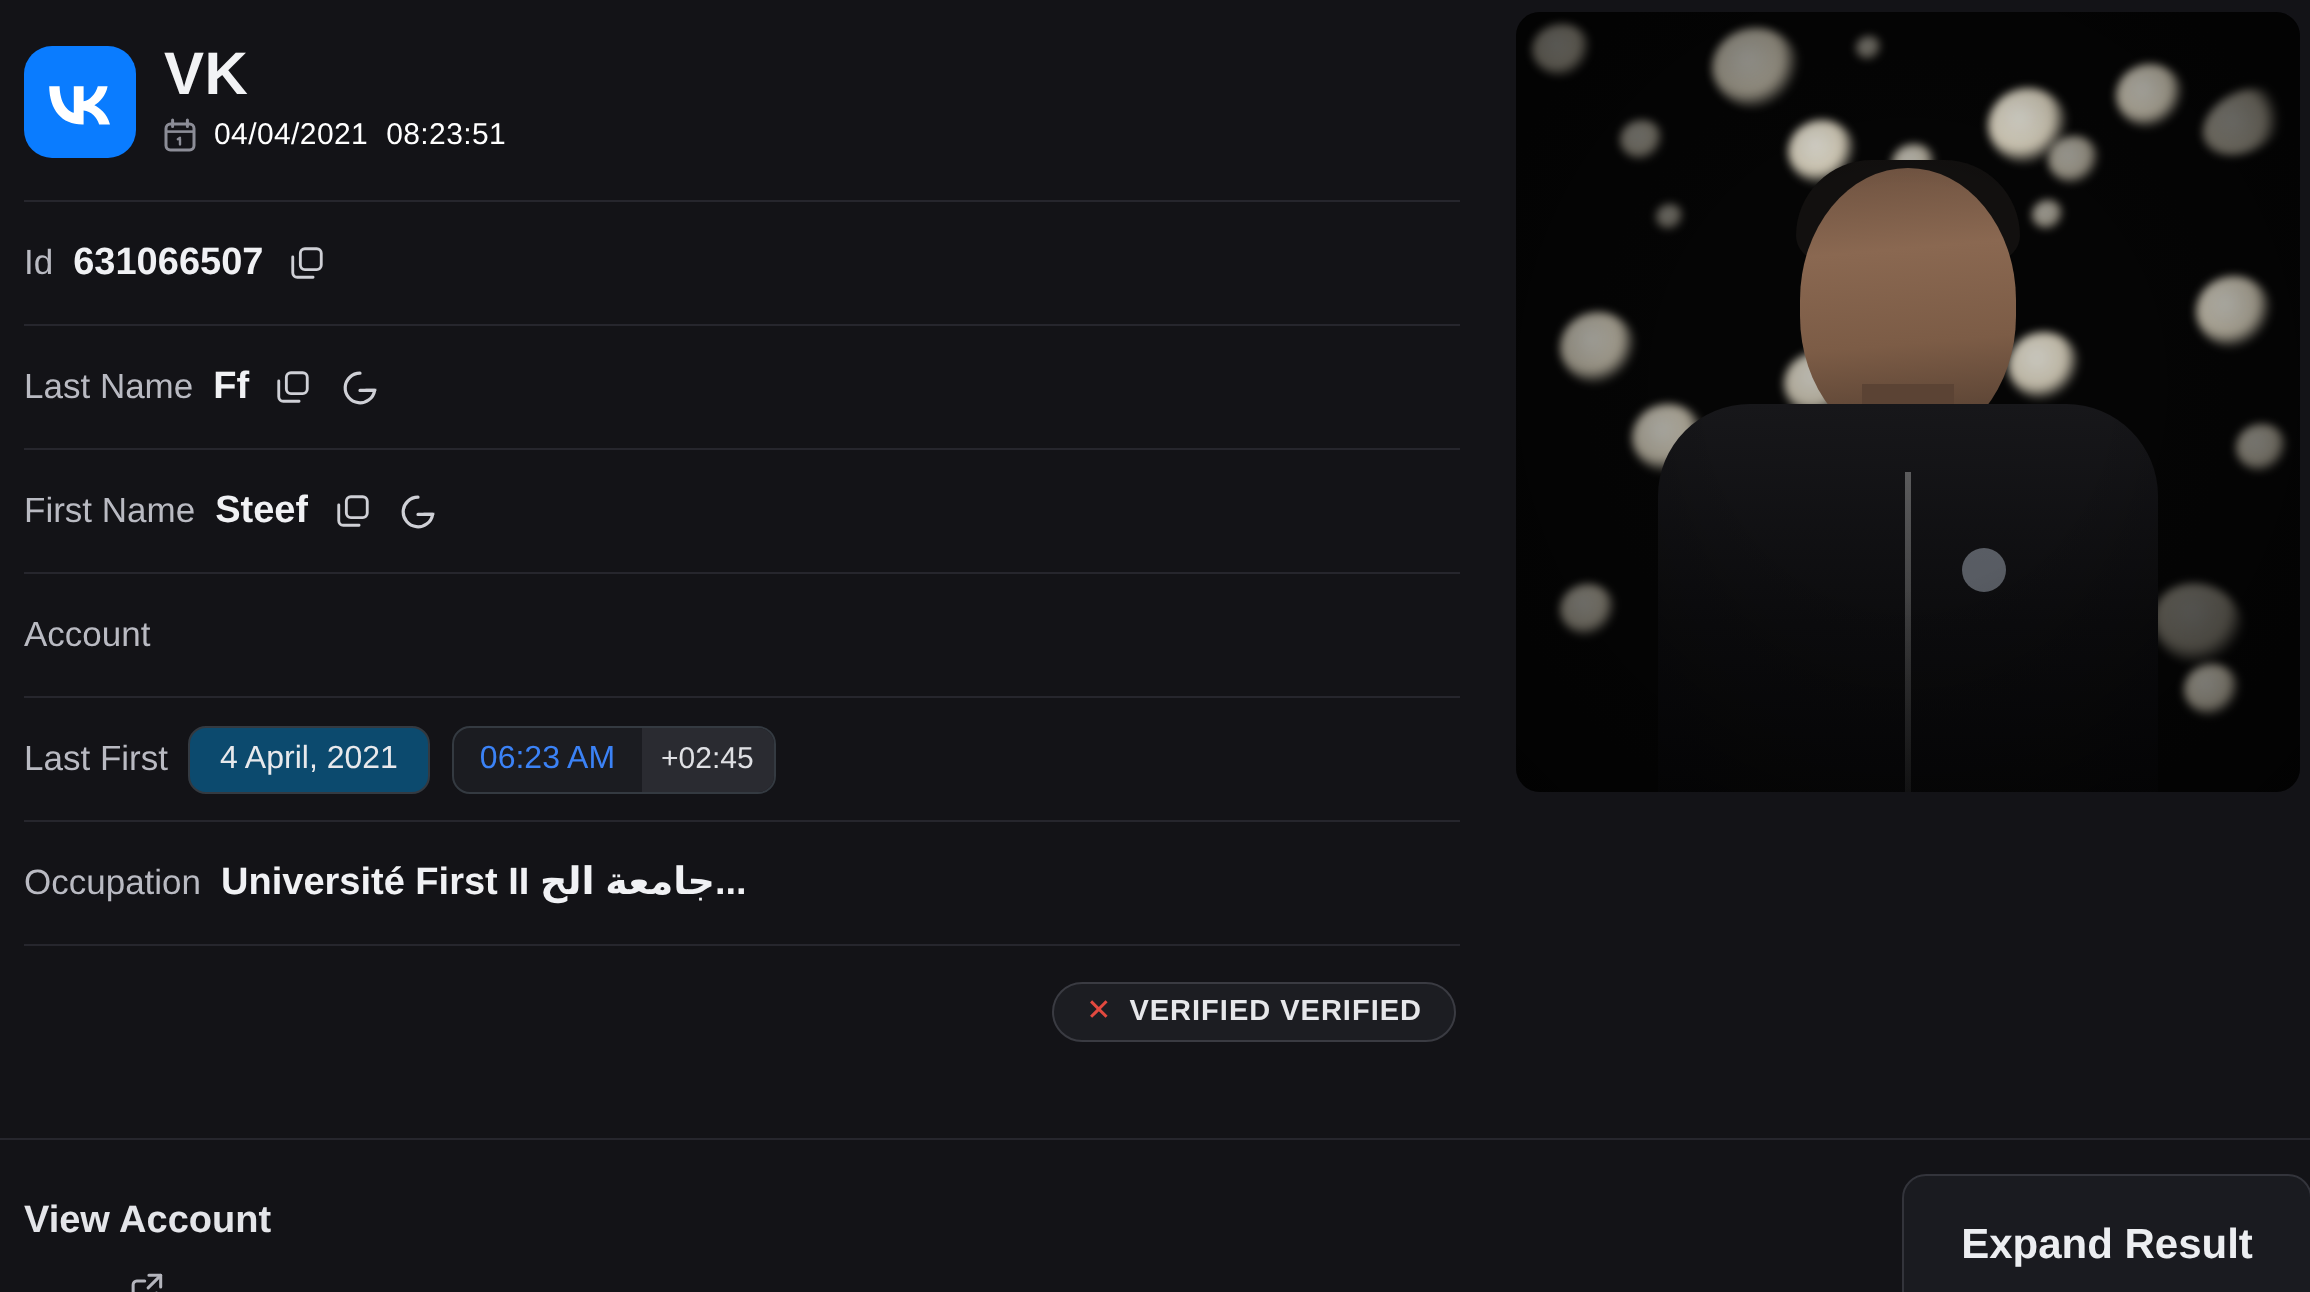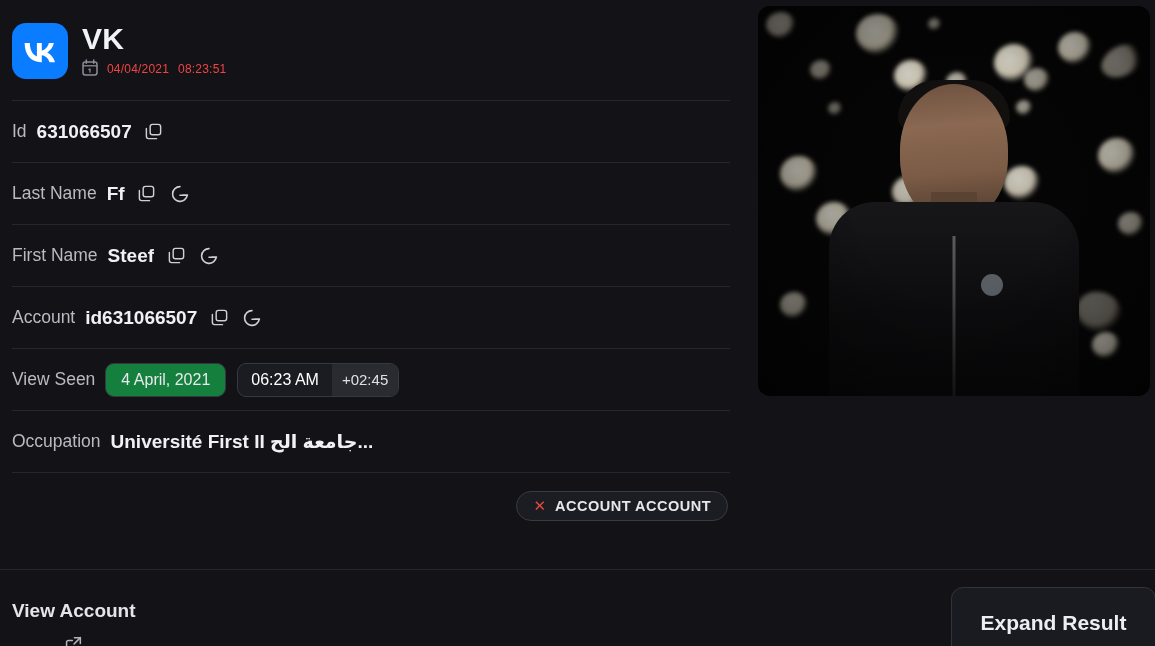--- a/index.html
+++ b/index.html
@@ -40,23 +40,23 @@
   .logo svg { display: block; }
   .header-texts { display: flex; flex-direction: column; gap: 5px; }
   .site-title {
     font-size: 30px;
     font-weight: bold;
     color: #f2f3f5;
     line-height: 1.05;
     letter-spacing: 0.2px;
   }
   .stamp {
-    display: flex; align-items: center; gap: 9px;
-    color: #ef4444;
-    font-size: 12px;
+    display: flex; gap: 9px;
+    color: #ffffff;
+    font-size: 15px;
   }
   .stamp .date-num { letter-spacing: .2px; }
   .cal-icon { display: block; flex: 0 0 auto; }
 
   
   .rows { padding: 0 12px; }
   .row {
     display: flex;
     align-items: center;
     justify-content: flex-start;
@@ -99,36 +99,36 @@
   .icon-btn svg { display: block; }
 
   
   .pill {
     display: inline-flex;
     align-items: center;
     height: 34px;
     padding: 0 15px;
     border: 1px solid #343a41;
     border-radius: 9px;
-    background: #15803d;
+    background: #0c4a6e;
     color: #e8e9ec;
     font-size: 16px;
   }
   .pill-group {
     display: inline-flex;
     align-items: center;
     height: 34px;
     border: 1px solid #343a41;
     border-radius: 9px;
     background: #1b1c21;
     overflow: hidden;
   }
   .pill-group .seg-time {
     padding: 0 13px;
-    color: #ffffff;
+    color: #3b82f6;
     font-size: 16px;
     line-height: 32px;
   }
   .pill-group .seg-tz {
     padding: 0 10px;
     color: #dfe0e4;
     font-size: 15px;
     line-height: 32px;
     background: #2a2b31;
     height: 100%;
@@ -352,59 +352,44 @@
             <svg width="20" height="20" viewBox="0 0 20 20" aria-hidden="true">
               <path d="M10 2.6a7.4 7.4 0 1 0 7.3 8.6h-7.3" fill="none" stroke="#cfd0d6" stroke-width="1.6" stroke-linecap="round"></path>
               <path d="M17.3 11.2h-4.4" fill="none" stroke="#cfd0d6" stroke-width="1.6" stroke-linecap="round"></path>
             </svg>
           </span>
         </div>
       </div>
 
       <div class="row">
         <div class="row-label">Account</div>
-        <div class="row-value-wrap">
-          <div class="row-value">id631066507</div>
-          <span class="icon-btn">
-            <svg width="19" height="19" viewBox="0 0 20 20" aria-hidden="true">
-              <rect x="6.5" y="2.5" width="11" height="11" rx="2.4" fill="none" stroke="#cfd0d6" stroke-width="1.5"></rect>
-              <path d="M13.2 17.5H4.9A2.4 2.4 0 0 1 2.5 15.1V6.8" fill="none" stroke="#cfd0d6" stroke-width="1.5" stroke-linecap="round"></path>
-            </svg>
-          </span>
-          <span class="icon-btn">
-            <svg width="20" height="20" viewBox="0 0 20 20" aria-hidden="true">
-              <path d="M10 2.6a7.4 7.4 0 1 0 7.3 8.6h-7.3" fill="none" stroke="#cfd0d6" stroke-width="1.6" stroke-linecap="round"></path>
-              <path d="M17.3 11.2h-4.4" fill="none" stroke="#cfd0d6" stroke-width="1.6" stroke-linecap="round"></path>
-            </svg>
-          </span>
-        </div>
-      </div>
-
-      <div class="row">
-        <div class="row-label">View Seen</div>
+      </div>
+
+      <div class="row">
+        <div class="row-label">Last First</div>
         <div class="row-value-wrap">
           <span class="pill">4 April, 2021</span>
           <span class="pill-group">
             <span class="seg-time">06:23 AM</span>
             <span class="seg-tz">+02:45</span>
           </span>
         </div>
       </div>
 
       <div class="row">
         <div class="row-label">Occupation</div>
         <div class="row-value-wrap">
           <div class="row-value occupation">Université First II جامعة الح...</div>
         </div>
       </div>
 
       <div class="badge-row">
         <span class="verified-badge">
           <span class="x-mark">✕</span>
-          <span class="vtext">ACCOUNT ACCOUNT</span>
+          <span class="vtext">VERIFIED VERIFIED</span>
         </span>
       </div>
 
     </div>
   </div>
 
   <div class="avatar">
     <div class="avatar-canvas">
       <div class="bokeh" style="left:8px;  top:6px;   width:30px; height:26px; opacity:.62;"></div>
       <div class="bokeh" style="left:98px; top:8px;   width:44px; height:40px; opacity:.72;"></div>

